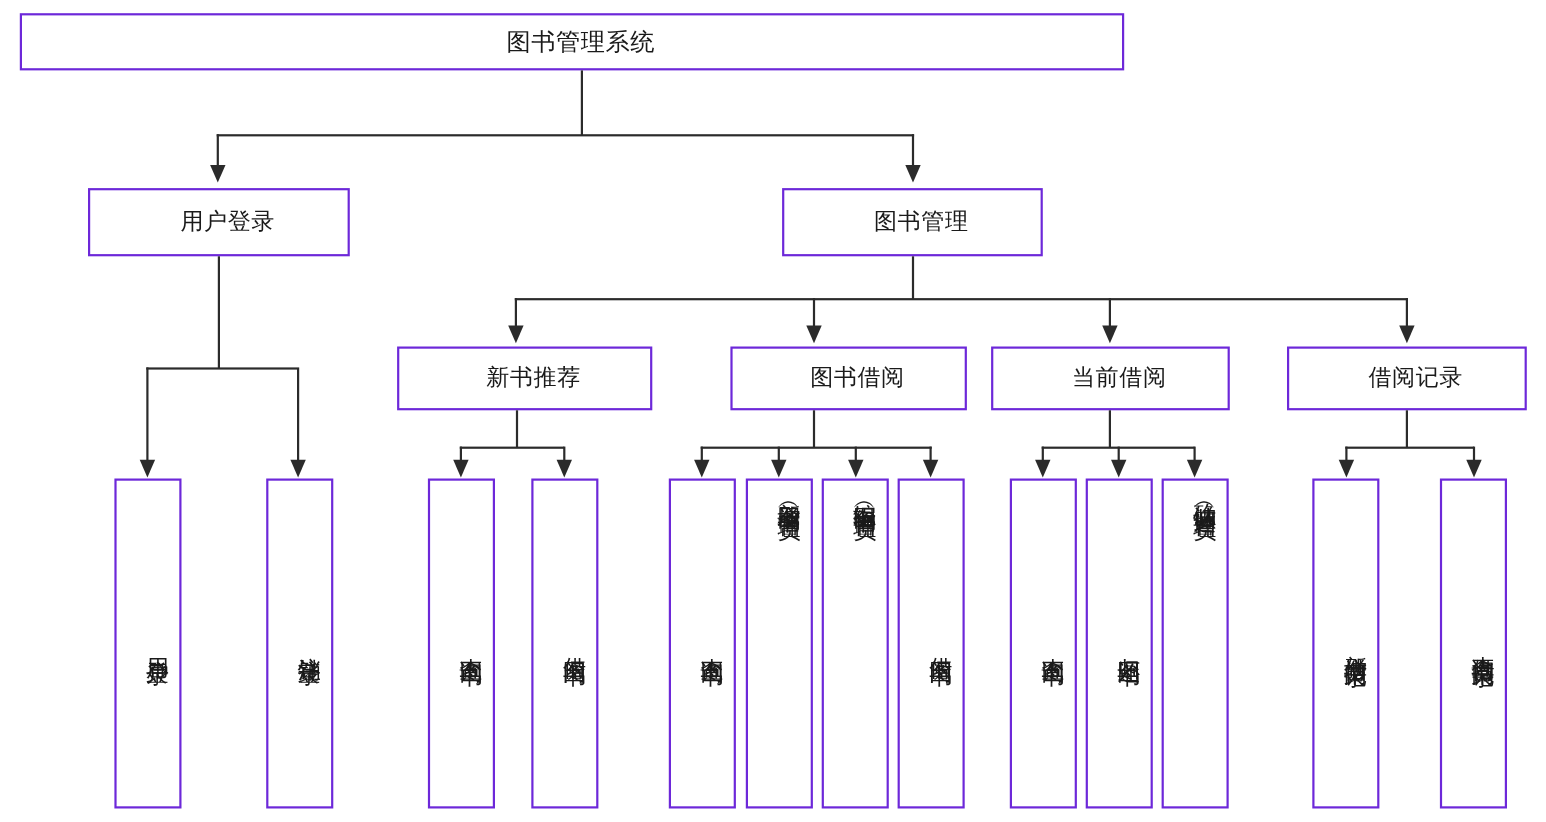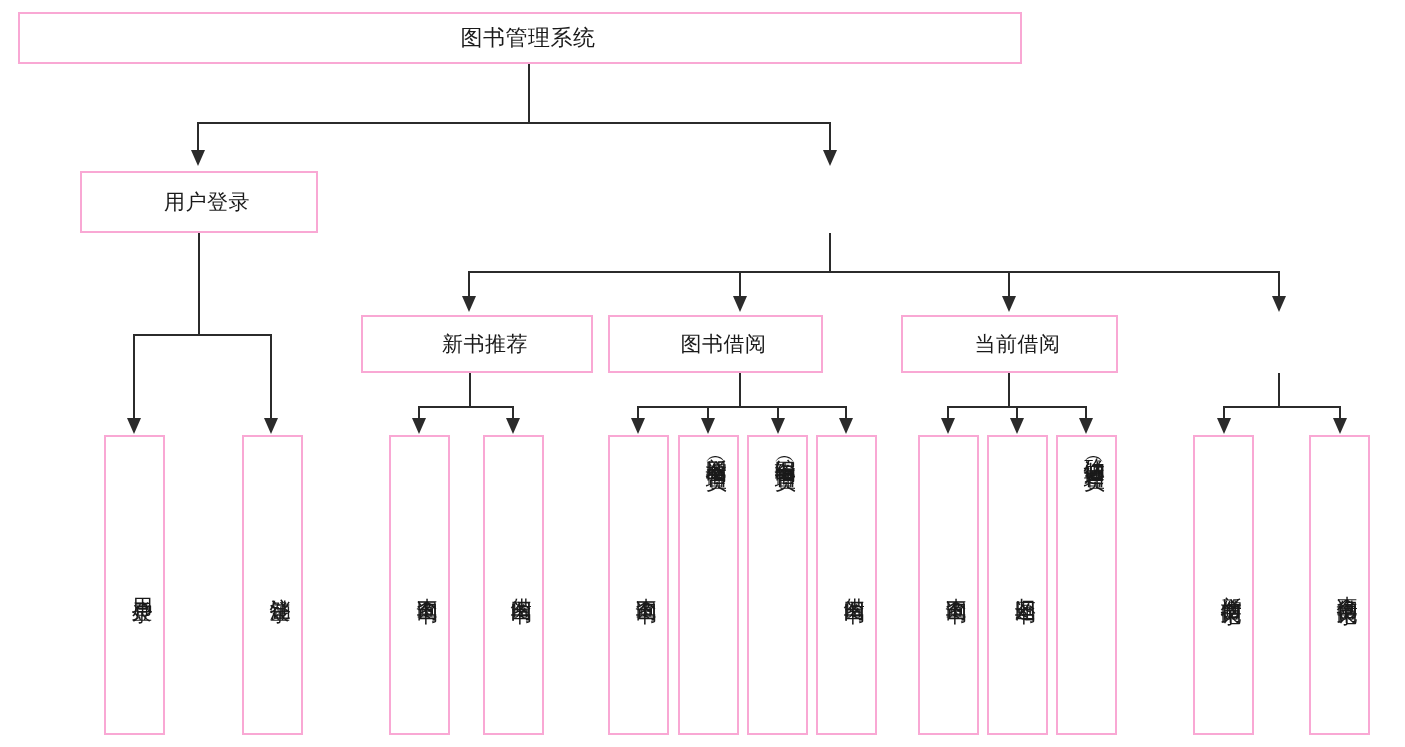--- a/index.html
+++ b/index.html
@@ -14,21 +14,21 @@
     position: relative;
     width: 1405px;
     height: 747px;
     background: #ffffff;
     overflow: hidden;
   }
   
   .node {
     position: absolute;
     box-sizing: border-box;
-    border: 2px solid #f9a8d4;
+    border: 2px solid #6d28d9;
     background: #ffffff;
     display: flex;
     align-items: center;
     justify-content: center;
     color: #1a1a1a;
     letter-spacing: 0.5px;
     padding-left: 16px;
   }
   .node.horiz {
     font-size: 21px;
@@ -96,20 +96,23 @@
   <div class="ln v" style="left:197px; top:122px; width:2px; height:29px;"></div>
   <div class="arrow" style="left:191px; top:150px;"></div>
 
   <div class="ln v" style="left:829px; top:122px; width:2px; height:29px;"></div>
   <div class="arrow" style="left:823px; top:150px;"></div>
 
   <div class="node horiz" style="left:80px; top:171px; width:238px; height:62px;">
     <span>用户登录</span>
   </div>
 
+  <div class="node horiz" style="left:711px; top:171px; width:237px; height:62px;">
+    <span>图书管理</span>
+  </div>
 
   <div class="ln v" style="left:198px; top:233px; width:2px; height:102px;"></div>
   <div class="ln h" style="left:133px; top:334px; width:137px; height:2px;"></div>
   <div class="ln v" style="left:133px; top:334px; width:2px; height:85px;"></div>
   <div class="arrow" style="left:127px; top:418px;"></div>
   <div class="ln v" style="left:270px; top:334px; width:2px; height:85px;"></div>
   <div class="arrow" style="left:264px; top:418px;"></div>
 
   <div class="ln v" style="left:829px; top:233px; width:2px; height:39px;"></div>
   <div class="ln h" style="left:468px; top:271px; width:812px; height:2px;"></div>
@@ -118,25 +121,28 @@
   <div class="ln v" style="left:739px; top:271px; width:2px; height:26px;"></div>
   <div class="arrow" style="left:733px; top:296px;"></div>
   <div class="ln v" style="left:1008px; top:271px; width:2px; height:26px;"></div>
   <div class="arrow" style="left:1002px; top:296px;"></div>
   <div class="ln v" style="left:1278px; top:271px; width:2px; height:26px;"></div>
   <div class="arrow" style="left:1272px; top:296px;"></div>
 
   <div class="node horiz" style="left:361px; top:315px; width:232px; height:58px;">
     <span>新书推荐</span>
   </div>
-  <div class="node horiz" style="left:608px; top:315px; width:215px; height:58px;">
+  <div class="node horiz" style="left:664px; top:315px; width:215px; height:58px;">
     <span>图书借阅</span>
   </div>
   <div class="node horiz" style="left:901px; top:315px; width:217px; height:58px;">
     <span>当前借阅</span>
+  </div>
+  <div class="node horiz" style="left:1170px; top:315px; width:218px; height:58px;">
+    <span>借阅记录</span>
   </div>
 
   <div class="ln v" style="left:469px; top:373px; width:2px; height:34px;"></div>
   <div class="ln h" style="left:418px; top:406px; width:95px; height:2px;"></div>
   <div class="ln v" style="left:418px; top:406px; width:2px; height:13px;"></div>
   <div class="arrow" style="left:412px; top:418px;"></div>
   <div class="ln v" style="left:512px; top:406px; width:2px; height:13px;"></div>
   <div class="arrow" style="left:506px; top:418px;"></div>
 
   <div class="ln v" style="left:739px; top:373px; width:2px; height:34px;"></div>

